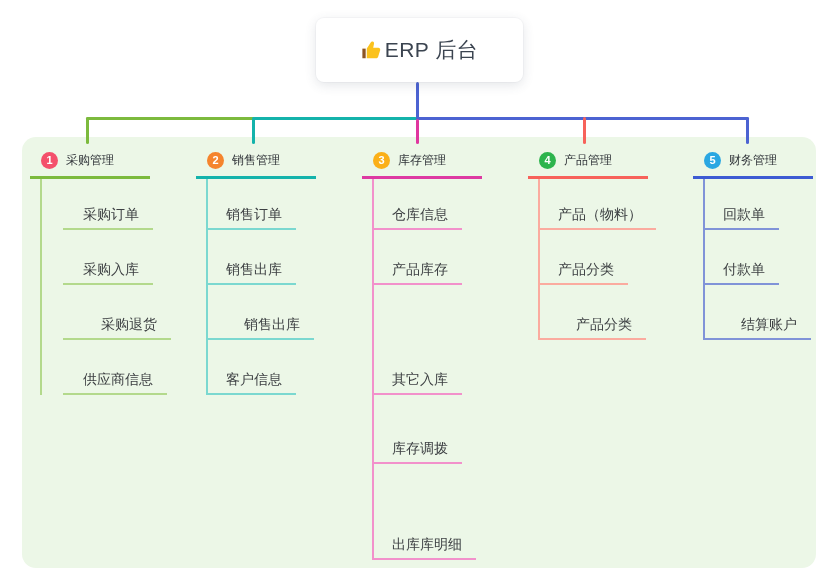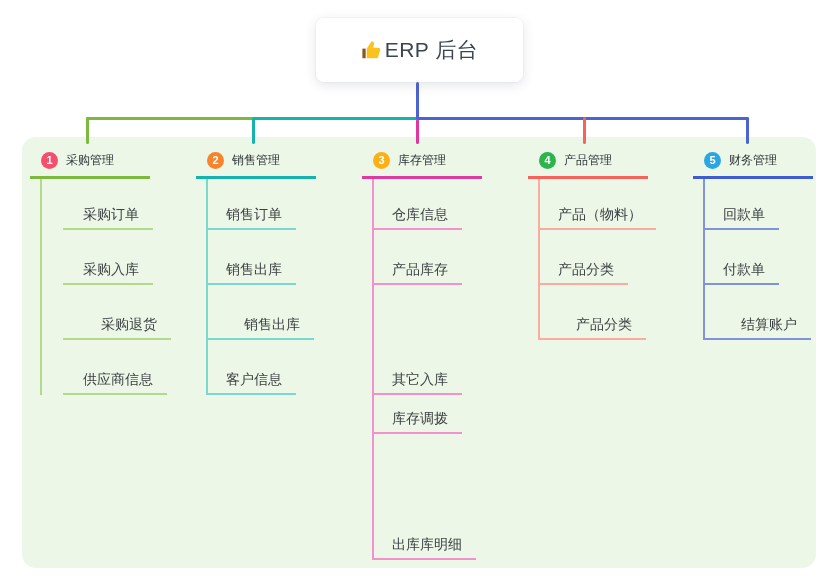--- a/index.html
+++ b/index.html
@@ -69,21 +69,21 @@
     position: absolute; left: 10px; white-space: nowrap;
     font-size: 14px; line-height: 16px; color: #3d4043;
     padding: 0 14px 6px 20px; border-bottom: 2px solid;
   }
   .b1 .item { border-color: #b3d98c; margin-left: 23px; }
   .b2 .item { border-color: #7bd8d0; }
   .b3 .item { border-color: #f291cb; }
   .b4 .item { border-color: #fbab9f; }
   .b5 .item { border-color: #8093d8; }
   .r0 { top: 55px;  } .r1 { top: 110px; } .r2 { top: 165px; padding-left: 38px; } .r3 { top: 220px; }
-  .r4 { top: 259px; } .r5 { top: 330px; } .r6 { top: 385px; }
+  .r4 { top: 289px; } .r5 { top: 330px; } .r6 { top: 385px; }
 </style>
 </head>
 <body>
 
 <div class="stage">
 
   <div class="panel"></div>
 
   <div class="line trunk"></div>
   <div class="line bus-green"></div>

